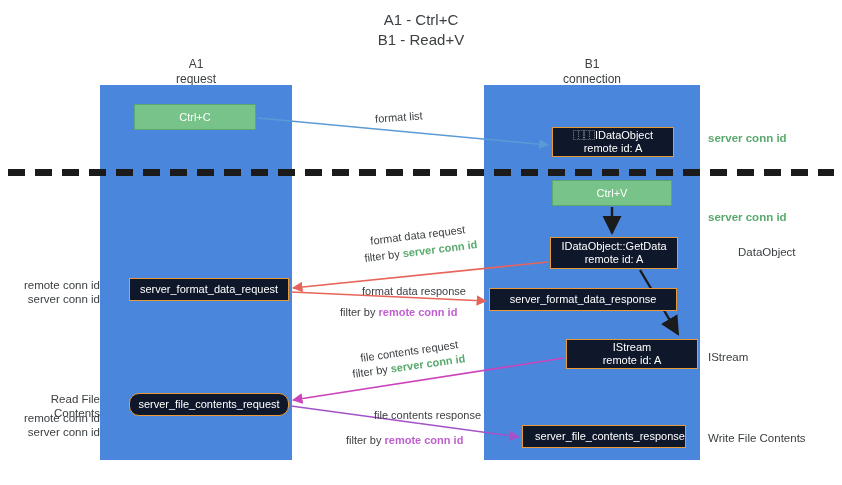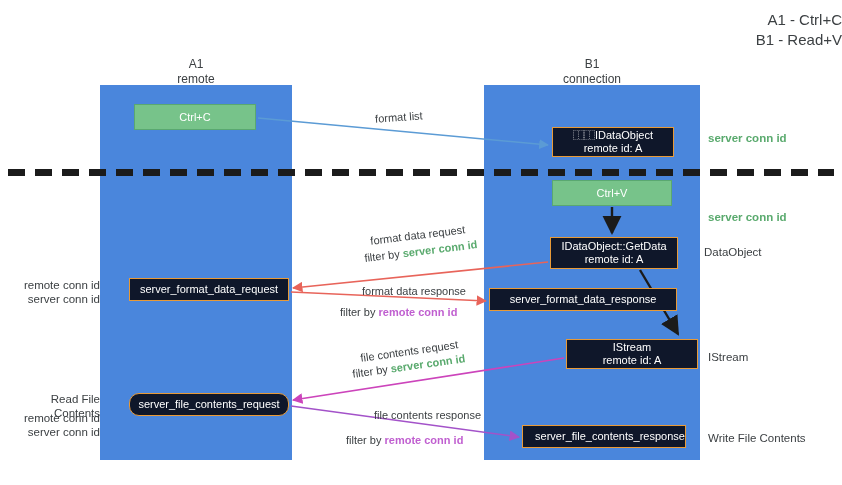--- a/index.html
+++ b/index.html
@@ -9,21 +9,21 @@
     font-family:"Liberation Sans", sans-serif;
     color:#3c4043;
     overflow:hidden;
     position:relative;
   }
   #stage{position:absolute;left:0;top:0;width:842px;height:485px;}
 
   
   .title{
     position:absolute;left:0;top:10px;width:842px;
-    text-align:right;font-size:15px;line-height:20px;color:#3c4043;
+    text-align:center;font-size:15px;line-height:20px;color:#3c4043;
   }
 
   
   .lane{position:absolute;background:#4a86dc;}
   .lane-a{left:100px;top:85px;width:192px;height:375px;}
   .lane-b{left:484px;top:85px;width:216px;height:375px;}
 
   .lane-head{
     position:absolute;text-align:center;font-size:12px;line-height:15px;color:#3c4043;
   }
@@ -55,21 +55,21 @@
   .n-sfcreq  {left:129px;top:393px;width:160px;height:23px;border-radius:10px;}
   .n-sfcres  {left:522px;top:425px;width:164px;height:23px;padding-left:12px;}
 
   
   .ann{position:absolute;font-size:11.5px;line-height:14px;}
   .ann.green-t{color:#5aaa6e;font-weight:bold;}
   .ann.plain{color:#3c4043;}
 
   .a-srv1{left:708px;top:131px;}
   .a-srv2{left:708px;top:210px;}
-  .a-dataobject{left:704px;top:245px;}
+  .a-dataobject{left:738px;top:245px;}
   .a-istream{left:708px;top:350px;}
   .a-writefile{left:708px;top:431px;}
 
   .a-left1{left:8px;top:278px;text-align:right;width:92px;}
   .a-readfile{left:8px;top:392px;text-align:right;width:92px;color:#3c4043;font-weight:normal;}
   .a-left2{left:8px;top:411px;text-align:right;width:92px;}
 
   
   .elabel{position:absolute;font-size:11px;line-height:14px;color:#3c4043;white-space:nowrap;}
   .elabel .g{color:#5aaa6e;font-weight:bold;}
@@ -92,21 +92,21 @@
 
 <div id="stage">
 
   <div class="title">
     <div>A1 - Ctrl+C</div>
     <div>B1 - Read+V</div>
   </div>
 
   <div class="lane-head lane-head-a">
     <div>A1</div>
-    <div>remote</div>
+    <div>request</div>
   </div>
   <div class="lane-head lane-head-b">
     <div>B1</div>
     <div>connection</div>
   </div>
 
   <div class="lane lane-a"></div>
   <div class="lane lane-b"></div>
 
   <svg class="edges">

